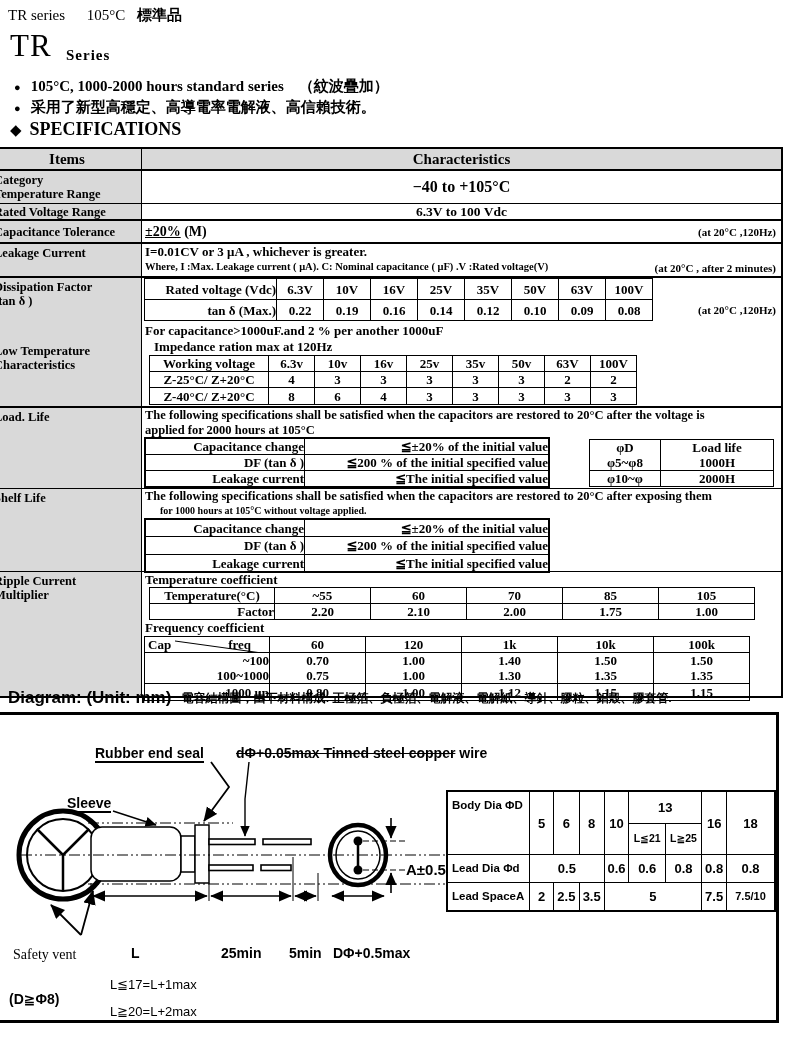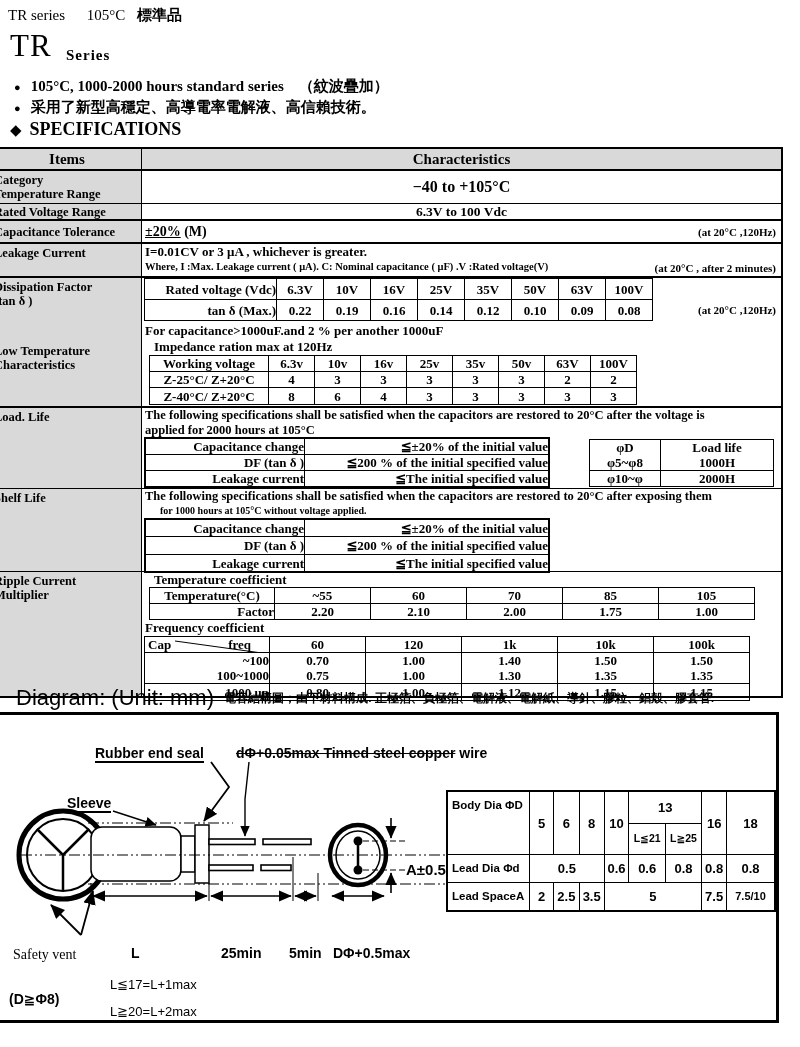--- a/index.html
+++ b/index.html
@@ -28,21 +28,21 @@
   .chrh{flex:1;}
   .cval{font-weight:bold;text-align:center;}
   .note{position:absolute;right:5px;font-size:11px;font-weight:bold;}
   table{border-collapse:collapse;table-layout:fixed;}
   td{border:1px solid #000;font-weight:bold;font-size:13px;text-align:center;
      padding:0;line-height:15px;overflow:hidden;white-space:nowrap;}
   .tl{text-align:right;padding-left:3px;}
   
   .diag-head{left:0;top:686px;width:800px;height:24px;display:flex;align-items:center;
              font-family:"Liberation Sans","DejaVu Sans",sans-serif;}
-  .diag-head .en{font-size:22px;font-weight:normal;margin-left:16px;}
+  .diag-head .en{font-size:17px;font-weight:bold;margin-left:8px;}
   .diag-head .cn{font-size:12px;font-weight:bold;margin-left:10px;font-family:"Liberation Serif",serif;}
   #dbox{left:-10px;top:712px;width:789px;height:311px;border:3px solid #000;box-sizing:border-box;}
   .dlabel{position:absolute;font-family:"Liberation Sans","DejaVu Sans",sans-serif;
           font-weight:bold;font-size:14px;white-space:nowrap;}
   .uline{border-bottom:2px solid #000;padding-bottom:0px;}
   .strike{text-decoration:line-through;}
   #dimtbl{position:absolute;left:453px;top:75px;font-family:"Liberation Sans","DejaVu Sans",sans-serif;}
   #dimtbl td{border:1.5px solid #000;font-size:13px;}
   #dimtbl .lb{font-size:11.5px;text-align:left;padding-left:4px;}
   #dimtbl .sub{font-size:10.5px;}
@@ -262,21 +262,21 @@
           </table>
       </div>
     </div>
 
     <div class="row" style="height:124px;border-bottom:none">
       <div class="lbl">
         <div>Ripple Current</div>
         <div>Multiplier</div>
       </div>
       <div class="chr">
-        <div style="font-weight:bold;font-size:13px;line-height:15px;padding-left:12px">Temperature coefficient</div>
+        <div style="font-weight:bold;font-size:13px;line-height:15px;padding-left:3px">Temperature coefficient</div>
         <table style="margin-left:7px">
           <tbody>
               <tr>
             <td style="width:124px;height:15px">Temperature(°C)</td>
             <td style="width:95px">~55</td>
             <td style="width:95px">60</td>
             <td style="width:95px">70</td>
             <td style="width:95px">85</td>
             <td style="width:95px">105</td>
           </tr>

